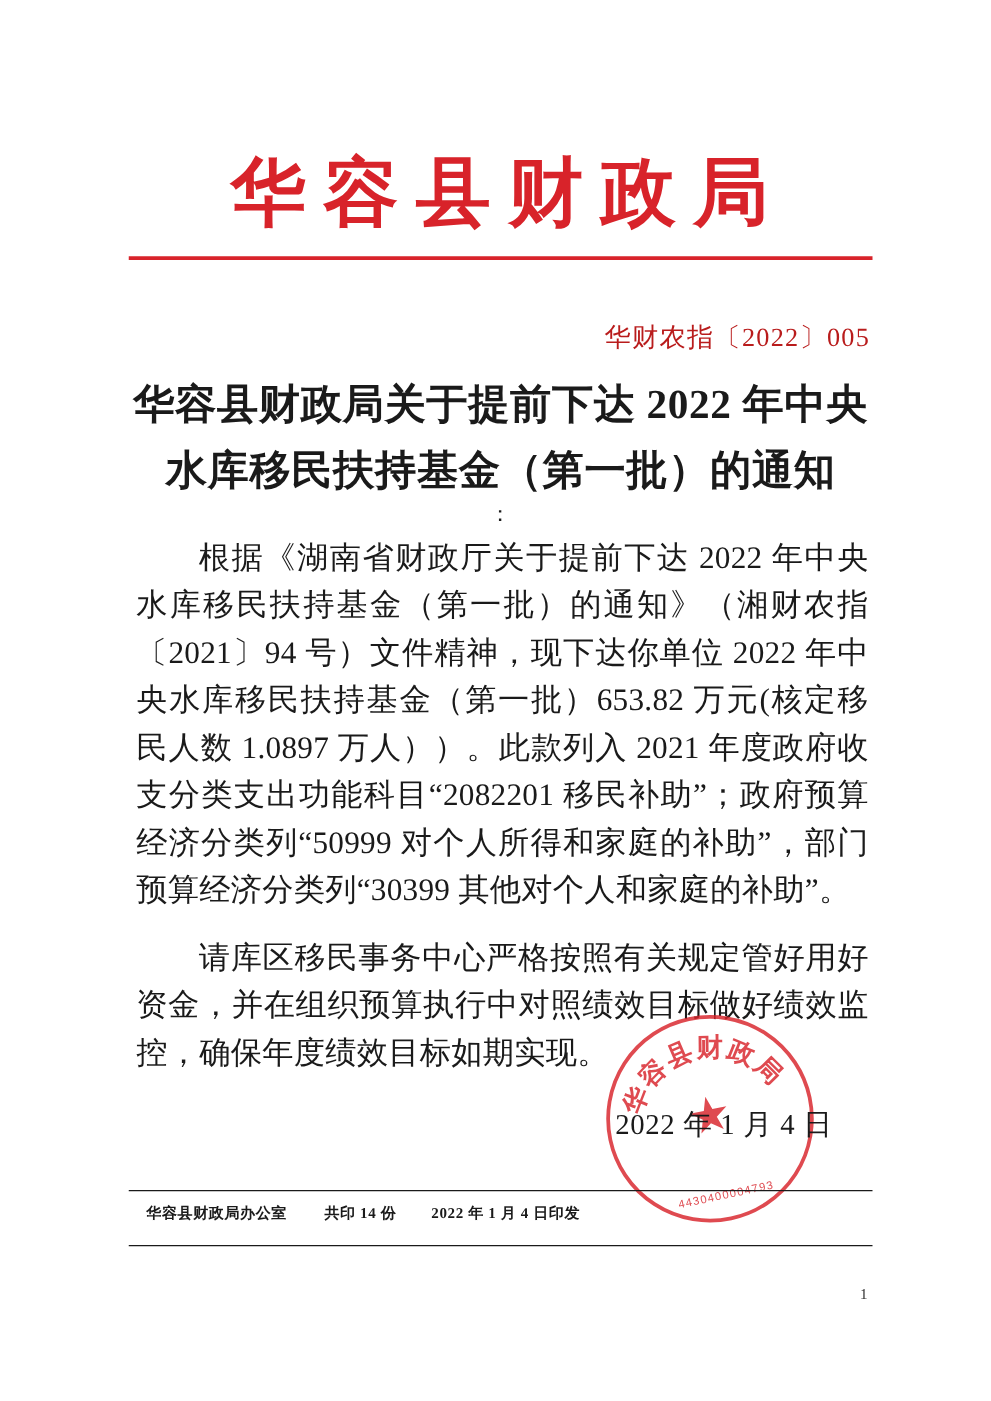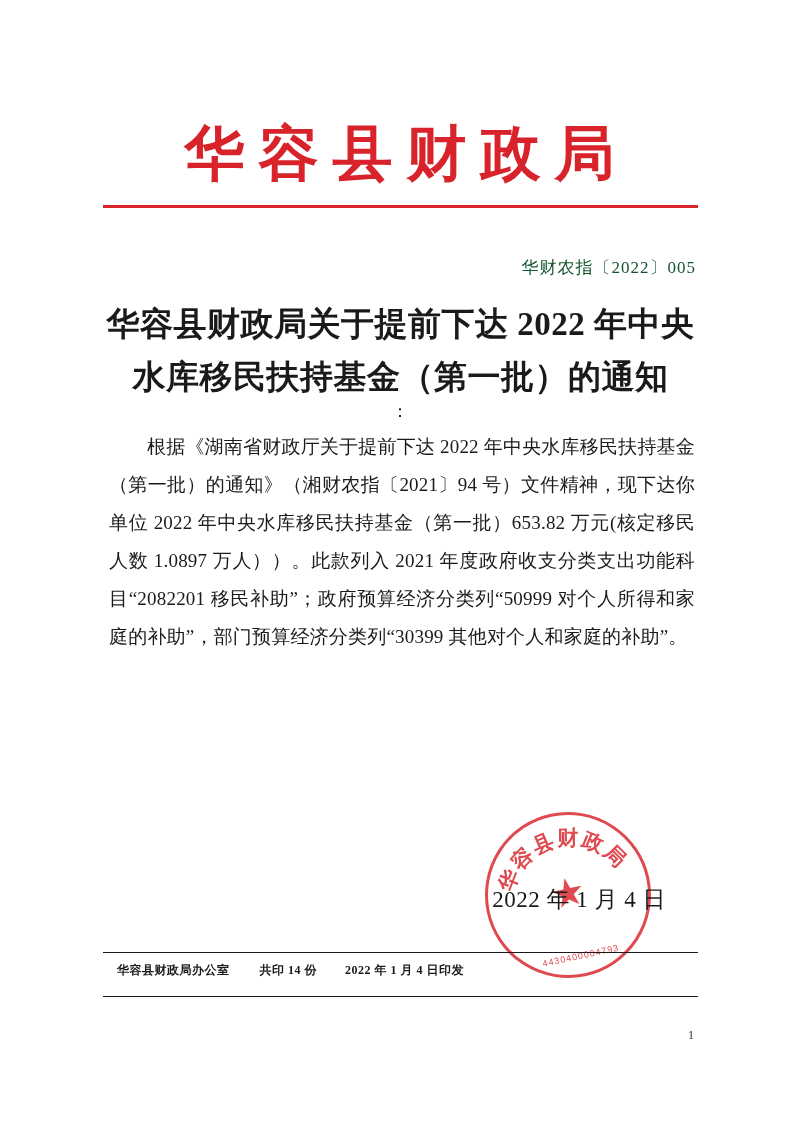--- a/index.html
+++ b/index.html
@@ -49,23 +49,23 @@
     width: 595px;
     height: 3px;
     background: #d8232a;
   }
 
   
   .doc-number {
     position: absolute;
     right: 100px;
     top: 256px;
-    font-size: 17px;
+    font-size: 21px;
     letter-spacing: 1px;
-    color: #14532d;
+    color: #b91c1c;
     white-space: nowrap;
   }
 
   
   .doc-title {
     position: absolute;
     left: 100px;
     top: 298px;
     width: 595px;
     text-align: center;
@@ -85,21 +85,21 @@
     font-size: 17px;
     letter-spacing: 1px;
   }
 
   
   .body-block {
     position: absolute;
     left: 106px;
     top: 428px;
     width: 586px;
-    font-size: 19px;
+    font-size: 25px;
     line-height: 38px;
     text-align: justify;
     text-justify: inter-ideograph;
     letter-spacing: 0.2px;
   }
   .body-block p {
     margin: 0;
     text-indent: 2em;
   }
   .body-block p + p {
@@ -220,20 +220,21 @@
   <div class="red-rule"></div>
 
   <div class="doc-number">华财农指〔2022〕005</div>
 
   <div class="doc-title">华容县财政局关于提前下达 2022 年中央水库移民扶持基金（第一批）的通知</div>
 
   <div class="salutation">：</div>
 
   <div class="body-block">
     <p>根据《湖南省财政厅关于提前下达 2022 年中央水库移民扶持基金（第一批）的通知》（湘财农指〔2021〕94 号）文件精神，现下达你单位 2022 年中央水库移民扶持基金（第一批）653.82 万元(核定移民人数 1.0897 万人））。此款列入 2021 年度政府收支分类支出功能科目“2082201 移民补助”；政府预算经济分类列“50999 对个人所得和家庭的补助”，部门预算经济分类列“30399 其他对个人和家庭的补助”。</p>
+    <p>请库区移民事务中心严格按照有关规定管好用好资金，并在组织预算执行中对照绩效目标做好绩效监控，确保年度绩效目标如期实现。</p>
   </div>
 
   <div class="seal">
     <div class="seal-inner"></div>
     <svg class="seal-arc" viewBox="0 0 160 160">
       <path id="arcTop" d="M 22,88 A 58,58 0 0 1 138,88" fill="none"></path>
       <text>
         <textPath href="#arcTop" startOffset="50%" text-anchor="middle">华容县财政局</textPath>
       </text>
     </svg>

